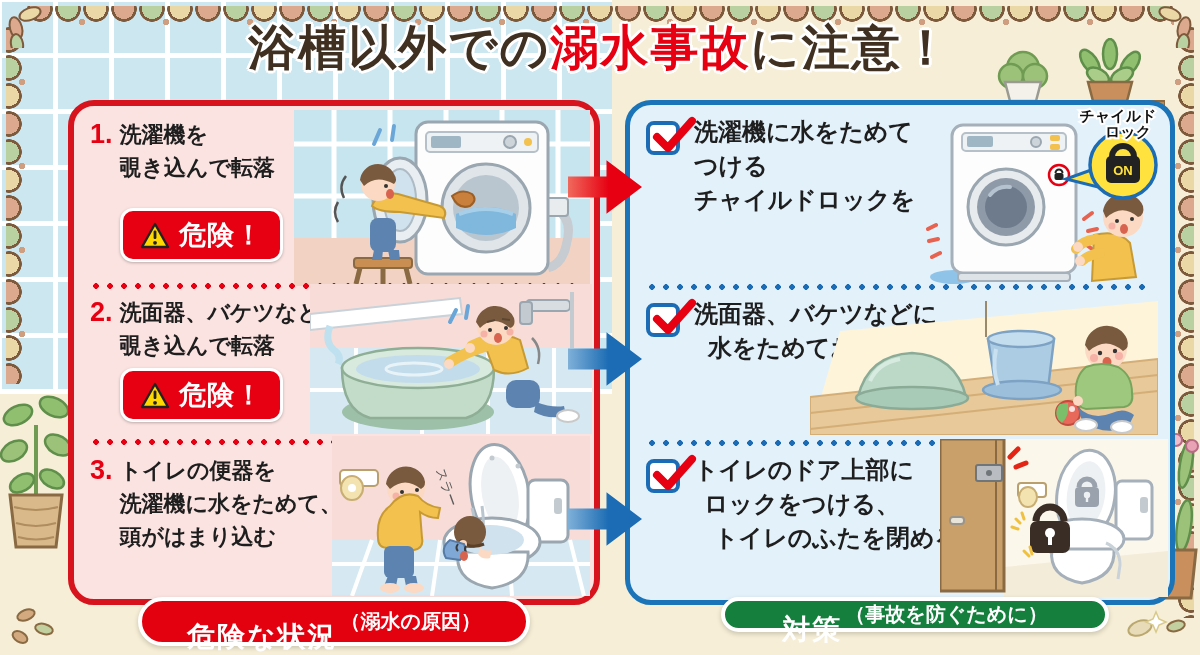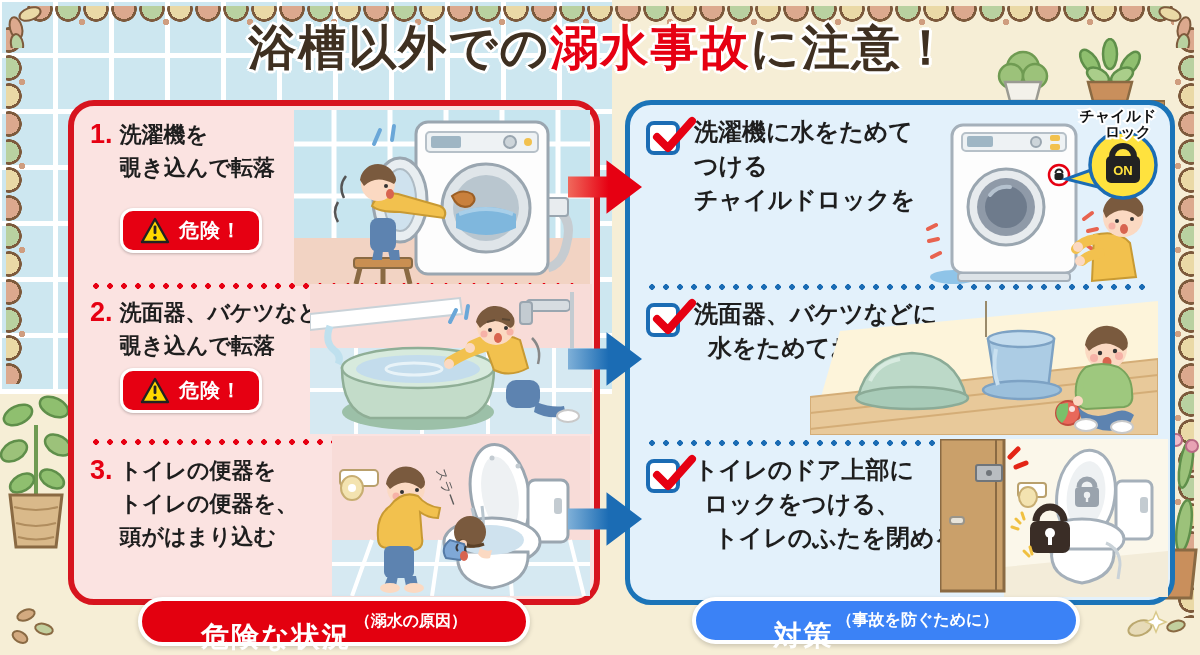--- a/index.html
+++ b/index.html
@@ -72,33 +72,33 @@
   .item{position:absolute;}
   .item-head{display:flex; align-items:flex-start;}
   .num{font-size:27px; font-weight:bold; color:#e60012; margin-right:7px; line-height:32px;}
   .lines div{font-size:22px; font-weight:bold; color:#1e1e1e; line-height:33px; white-space:nowrap;}
   .safe-lines div{font-size:24px; font-weight:bold; color:#1e1e1e; line-height:34px; white-space:nowrap;}
   .danger-badge{
     position:absolute; display:inline-flex; align-items:center; gap:9px;
     background:#e60012; border:3px solid #fff; border-radius:13px;
     padding:6px 17px; box-shadow:0 1px 3px rgba(0,0,0,.25);
   }
-  .danger-badge span{font-size:20px; font-weight:bold; color:#fff; letter-spacing:1px;}
+  .danger-badge span{font-size:27px; font-weight:bold; color:#fff; letter-spacing:1px;}
   
   .checkbox{position:absolute; width:34px; height:34px; box-sizing:border-box;
     border:4px solid #1b6cb4; border-radius:8px; background:#fff;}
   .checkbox svg{position:absolute; left:1px; top:-10px; overflow:visible;}
   
   .pill{position:absolute; border-radius:999px; color:#fff; display:flex;
     align-items:center; justify-content:center; gap:3px;
     border:4px solid #fff; box-shadow:0 2px 5px rgba(0,0,0,.18); box-sizing:border-box;}
   .pill-red{left:138px; top:597px; width:392px; height:49px; background:#e3000f;}
-  .pill-blue{left:692px; top:597px; width:388px; height:47px; background:#3b82f6;}
+  .pill-blue{left:721px; top:597px; width:388px; height:35px; background:#15803d;}
   .pill .pm{font-size:28px; font-weight:bold; letter-spacing:2px;margin-top:31px;}
-  .pill .ps{font-size:16px; font-weight:bold;font-family:Liberation Mono, monospace;}
+  .pill .ps{font-size:20px; font-weight:bold;font-family:Liberation Mono, monospace;}
   
   .arrow{position:absolute; width:74px; height:58px; z-index:5;
     clip-path:polygon(0 32%,52% 32%,52% 4%,100% 50%,52% 96%,52% 68%,0 68%);}
   .arrow-red{left:568px; top:158px; background:linear-gradient(90deg,#f0695c,#e60012 55%);}
   .arrow-blue1{left:568px; top:330px; background:linear-gradient(90deg,#7fb0d8,#1b6cb4 55%);}
   .arrow-blue2{left:568px; top:490px; background:linear-gradient(90deg,#7fb0d8,#1b6cb4 55%);}
   
   .illo{position:absolute;}
   .svg-label{font-family:"Liberation Sans","DejaVu Sans",sans-serif; font-size:15px; font-weight:bold;
     fill:#111; stroke:#fff; stroke-width:4px; paint-order:stroke; text-anchor:middle;}
@@ -274,21 +274,21 @@
         <circle cx="200" cy="48" r="3.5" fill="#f5a8a0" opacity=".8"></circle>
     </svg>
 
     <div class="sep sep-red" style="top:332px"></div>
 
     <div class="item" style="left:16px;top:348px">
       <div class="item-head">
         <span class="num">3.</span>
         <div class="lines">
           <div>トイレの便器を</div>
-          <div>トイレの便器を、</div>
+          <div>洗濯機に水をためて、</div>
           <div>頭がはまり込む</div>
         </div>
       </div>
     </div>
 
     <svg class="illo" style="right:4px;top:330px;width:258px;height:160px" viewBox="0 0 258 160">
       <rect x="0" y="0" width="258" height="104" fill="#f8dcd8"></rect>
       <rect x="0" y="104" width="258" height="56" fill="#d6e9f2"></rect>
       <path d="M40 104 L20 160 M108 104 L100 160 M176 104 L180 160 M238 104 L252 160 M0 128 H258" stroke="#fff" stroke-width="4"></path>
       <rect x="8" y="34" width="38" height="16" rx="4" fill="#fff" stroke="#b9a06c" stroke-width="2"></rect>

